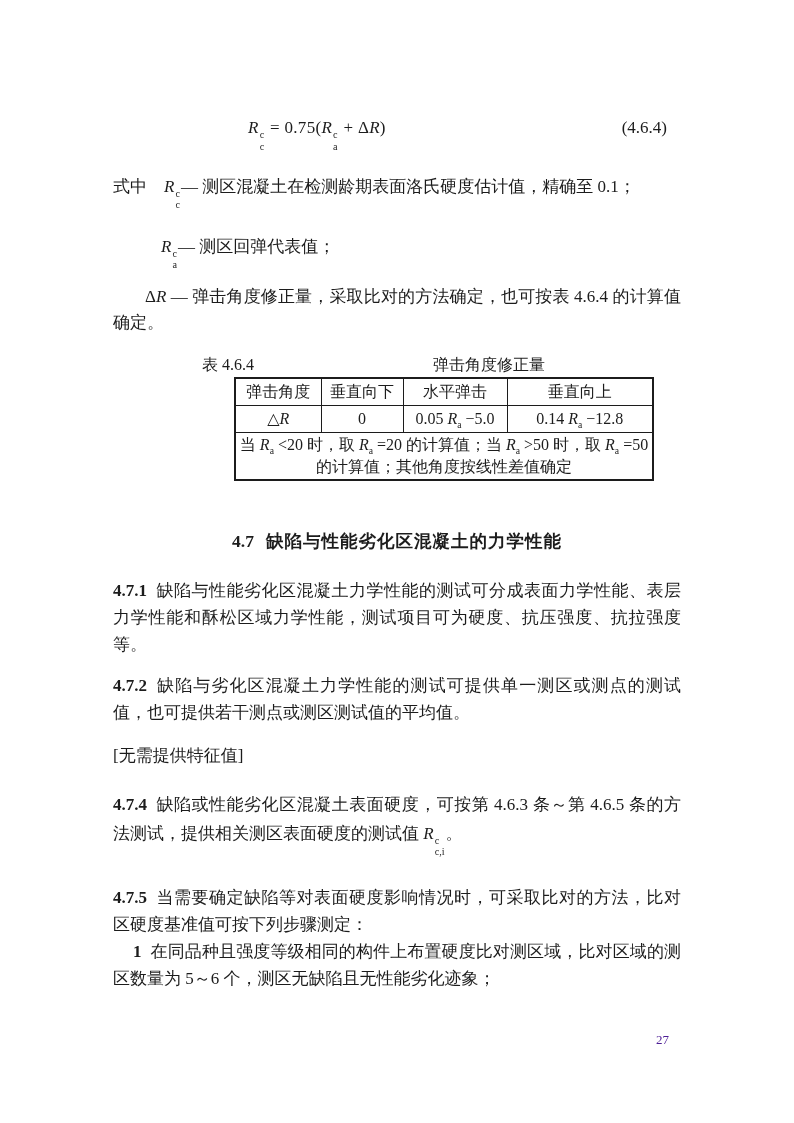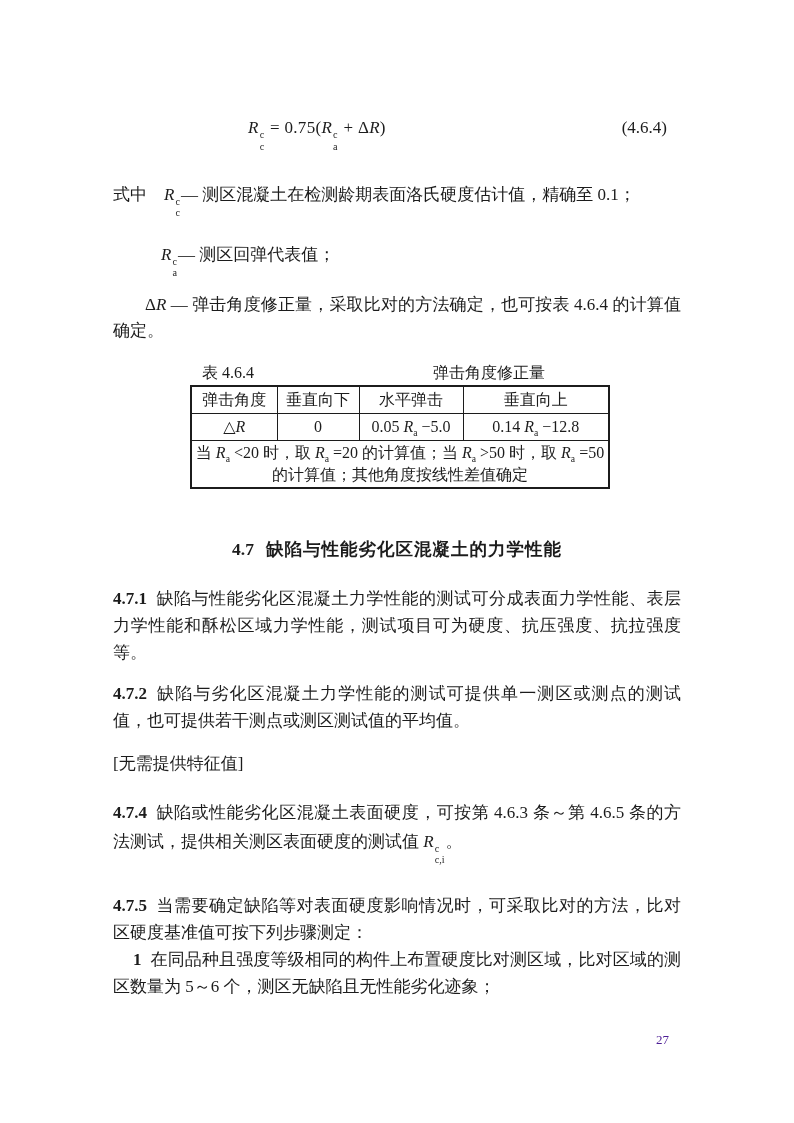--- a/index.html
+++ b/index.html
@@ -32,36 +32,37 @@
   .vr{font-style:italic;}
   .ss{
     display:inline-flex;flex-direction:column;
     font-size:0.6em;line-height:1.12;
     vertical-align:-0.5em;text-align:left;
     margin-left:1px;margin-right:1px;
   }
   sub{font-size:0.6em;line-height:0;}
   
   .def{margin:0;line-height:26px;}
-  .def-1{margin-top:30px;}
+  .def-1{margin-top:22px;}
   .def-2{margin-top:23px;margin-left:48px;}
   .def-3{margin-top:13px;text-indent:32px;text-align:justify;}
   
   .tbl-wrap{width:355px;margin-left:77px;margin-top:17px;}
   .tbl-caption{
     position:relative;height:24px;line-height:24px;
     font-size:16px;
   }
   .tbl-caption .cap-label{position:absolute;left:12px;}
   .tbl-caption .cap-title{display:block;text-align:right;}
   table.angle{
     border-collapse:collapse;
     width:418px;
     font-size:16px;
     table-layout:fixed;
+    margin-left:44px;
   }
   table.angle th,table.angle td{
     border:1px solid #1c1c1c;
     text-align:center;
     font-weight:normal;
     padding:1px 2px;
     height:24px;
     line-height:22px;
   }
   table.angle{border:2px solid #1c1c1c;}

